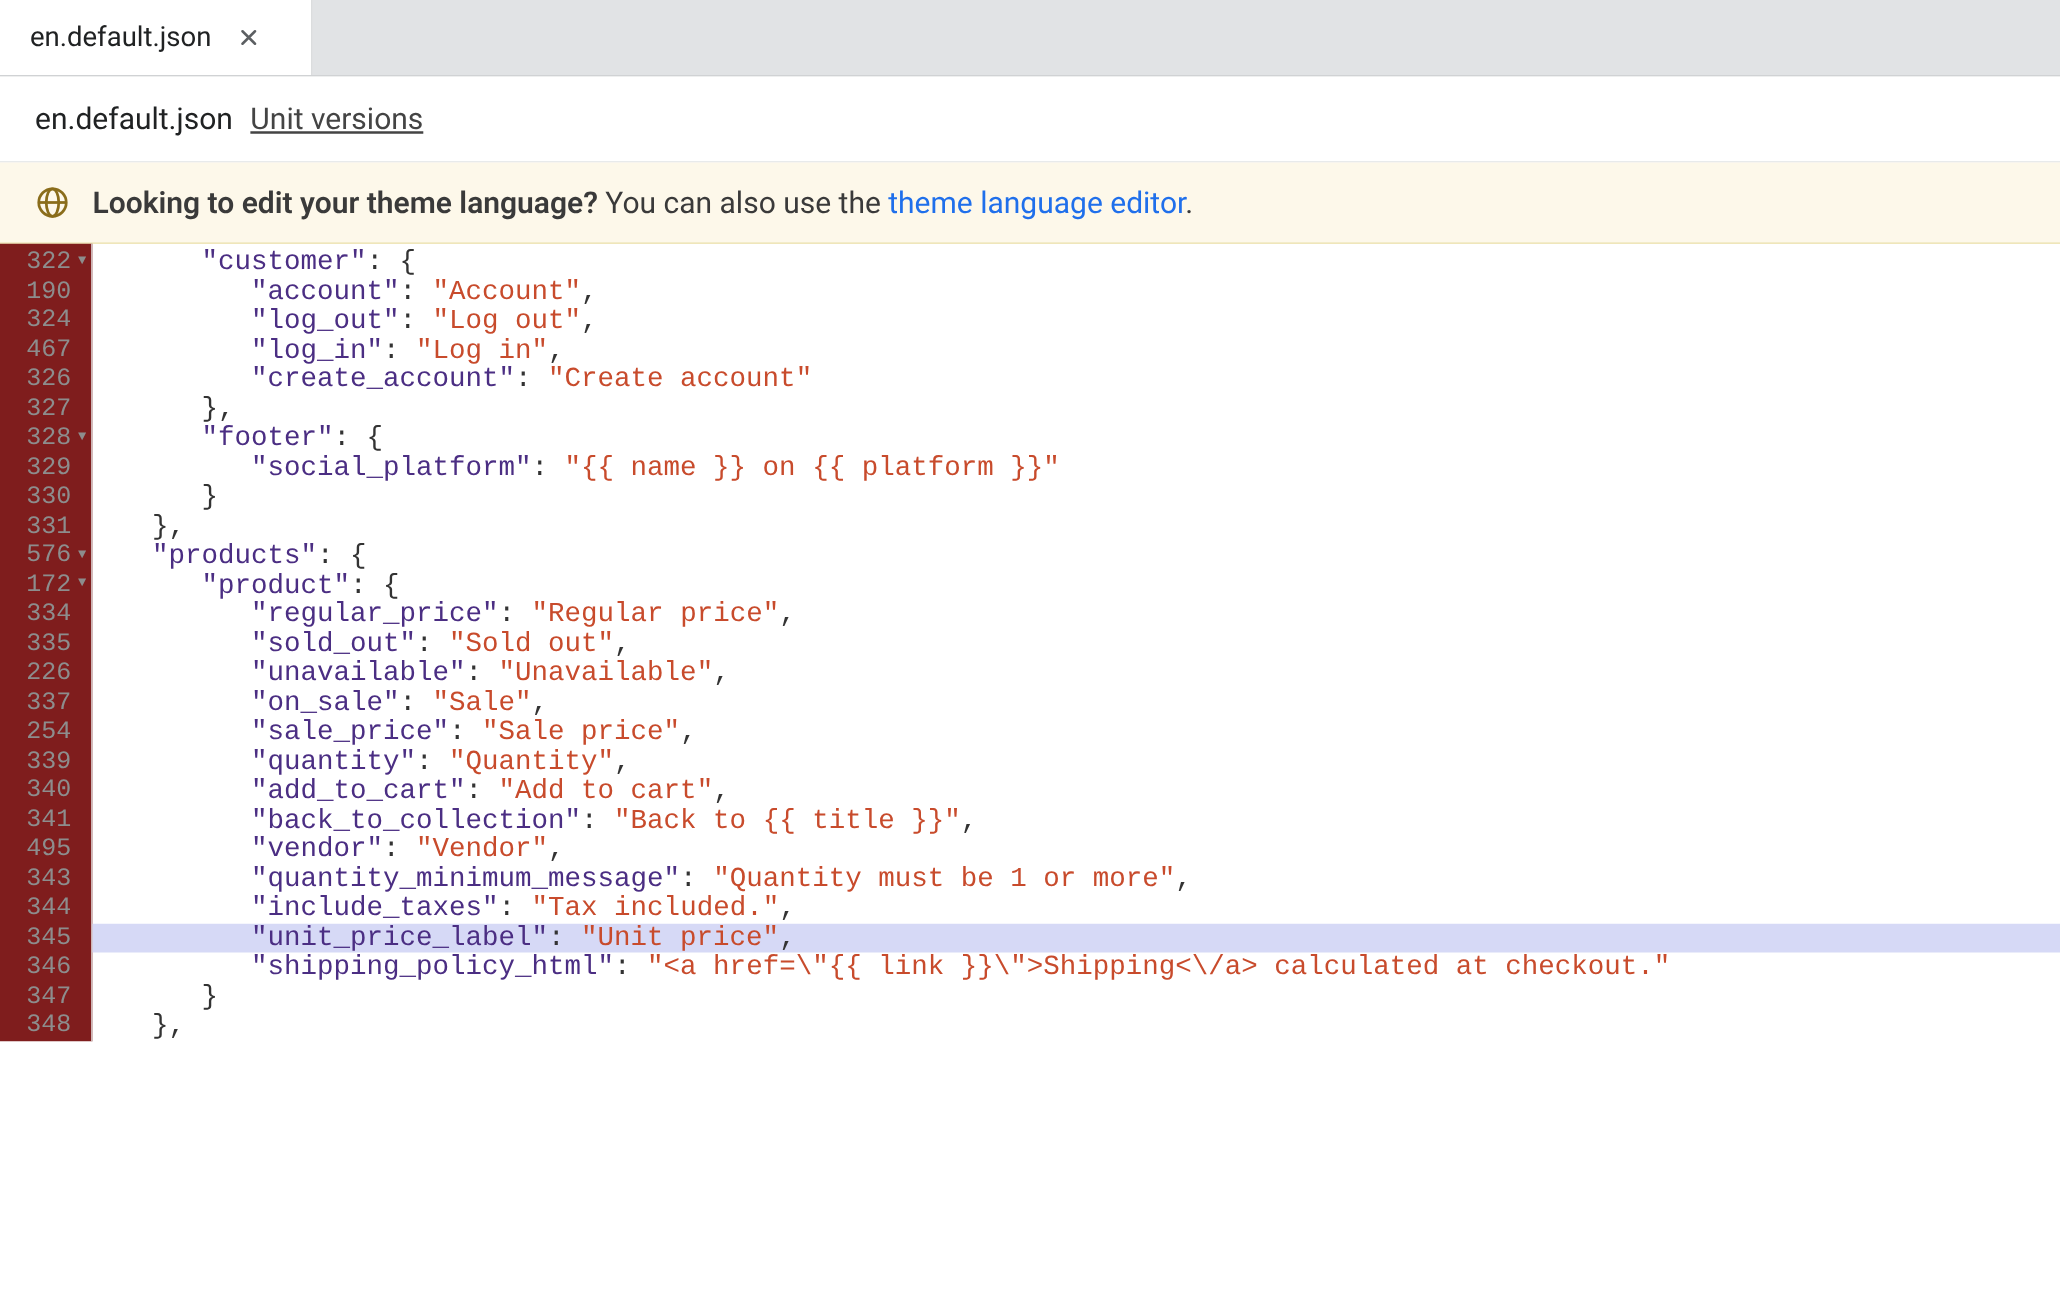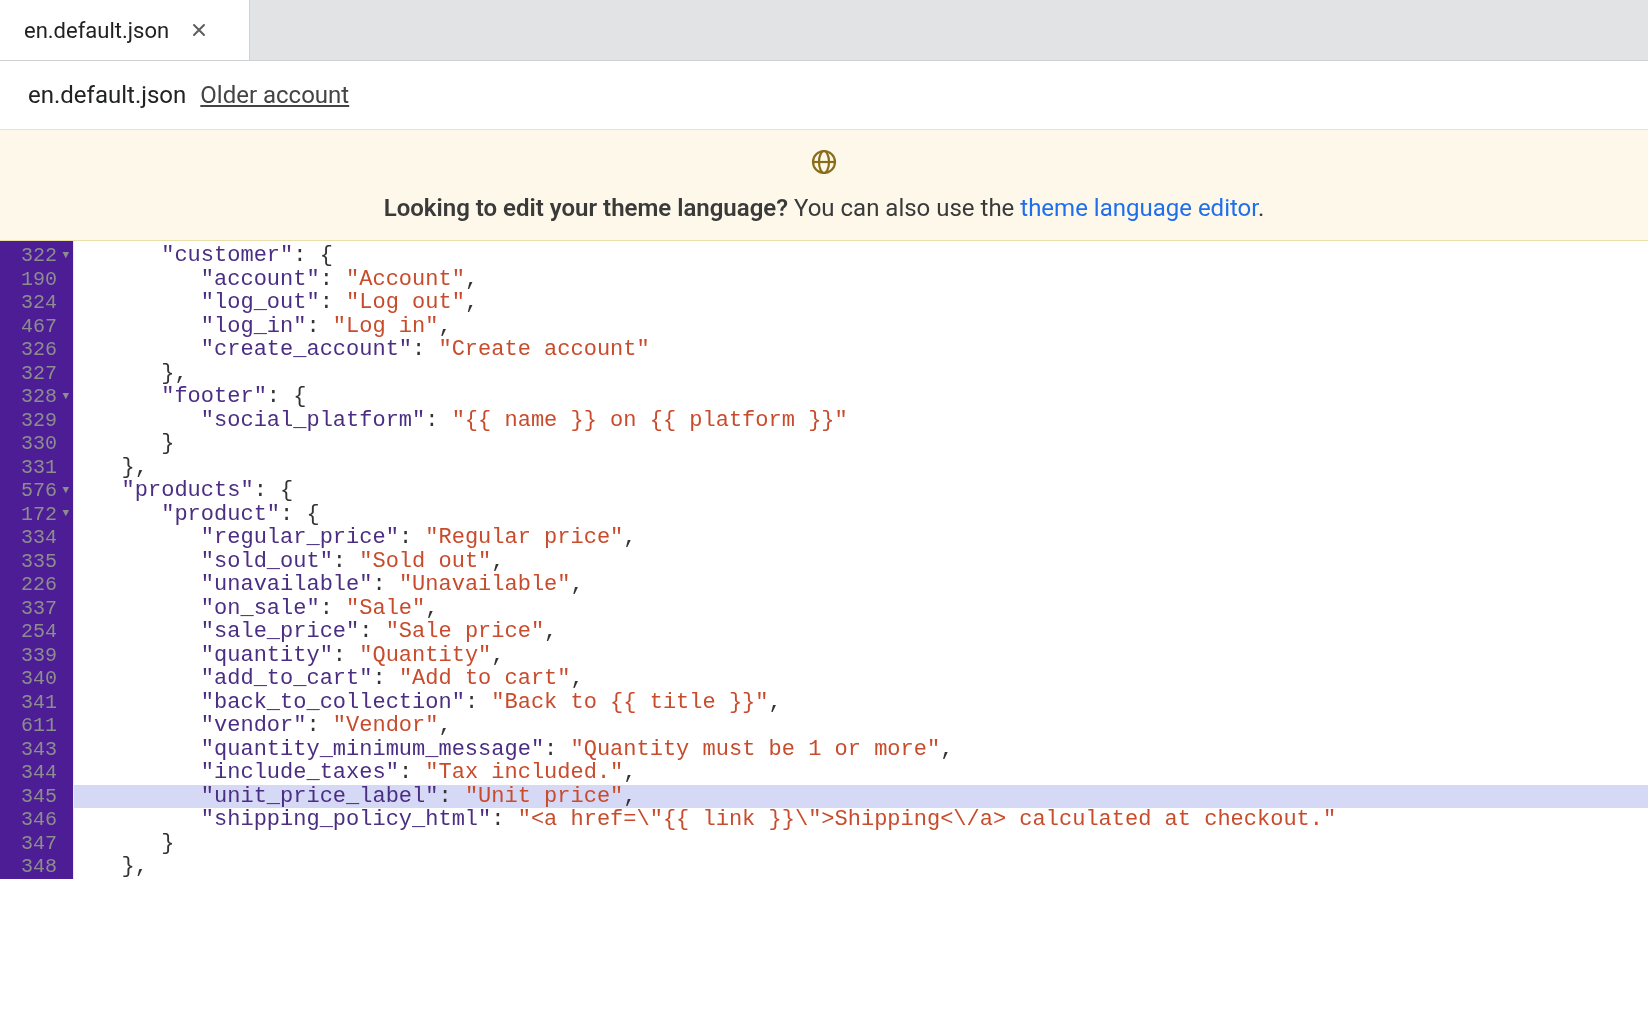--- a/index.html
+++ b/index.html
@@ -55,23 +55,21 @@
   font-size: 24px;
   color: #444;
   text-decoration: underline;
   cursor: pointer;
 }
 .notice-banner {
   background: #fdf8ea;
   border-bottom: 1px solid #eadfa9;
   padding: 18px 28px;
   display: flex;
-  align-items: center;
   gap: 18px;
-  flex-direction: column;
 }
 .notice-icon {
   width: 28px;
   height: 28px;
   flex-shrink: 0;
 }
 .notice-text {
   font-size: 24px;
   color: #3a3a3a;
 }
@@ -83,21 +81,21 @@
   cursor: pointer;
 }
 .editor {
   display: flex;
   font-family: "SFMono-Regular", Consolas, "Liberation Mono", Menlo, Courier, monospace;
   font-size: 22px;
   line-height: 1.07;
   position: relative;
 }
 .gutter {
-  background: #4c1d95;
+  background: #7f1d1d;
   color: #8d8d8d;
   padding-top: 3px;
   text-align: right;
   user-select: none;
   min-width: 74px;
   border-right: 1px solid #e8e8e8;
 }
 .gutter-line {
   padding: 0 4px 0 8px;
   height: 23.5px;
@@ -142,21 +140,21 @@
     <span class="tab-close">
       <svg width="16" height="16" viewBox="0 0 16 16">
           <path d="M3 3 L13 13 M13 3 L3 13" stroke="#5c5f62" stroke-width="2" stroke-linecap="round"></path>
         </svg>
     </span>
   </div>
 </div>
 
 <div class="file-header">
   <span class="file-title">en.default.json</span>
-  <span class="older-versions">Older account</span>
+  <span class="older-versions">Unit versions</span>
 </div>
 
 <div class="notice-banner">
   <span class="notice-icon">
     <svg width="28" height="28" viewBox="0 0 28 28">
       <circle cx="14" cy="14" r="11" fill="none" stroke="#8a6d1b" stroke-width="2.2"></circle>
       <ellipse cx="14" cy="14" rx="5" ry="11" fill="none" stroke="#8a6d1b" stroke-width="2.2"></ellipse>
       <line x1="3" y1="14" x2="25" y2="14" stroke="#8a6d1b" stroke-width="2.2"></line>
     </svg>
   </span>
@@ -241,21 +239,21 @@
       </div>
       <div class="gutter-line">
         <span>340</span>
         <span class="fold-marker"></span>
       </div>
       <div class="gutter-line">
         <span>341</span>
         <span class="fold-marker"></span>
       </div>
       <div class="gutter-line">
-        <span>611</span>
+        <span>495</span>
         <span class="fold-marker"></span>
       </div>
       <div class="gutter-line">
         <span>343</span>
         <span class="fold-marker"></span>
       </div>
       <div class="gutter-line">
         <span>344</span>
         <span class="fold-marker"></span>
       </div>

